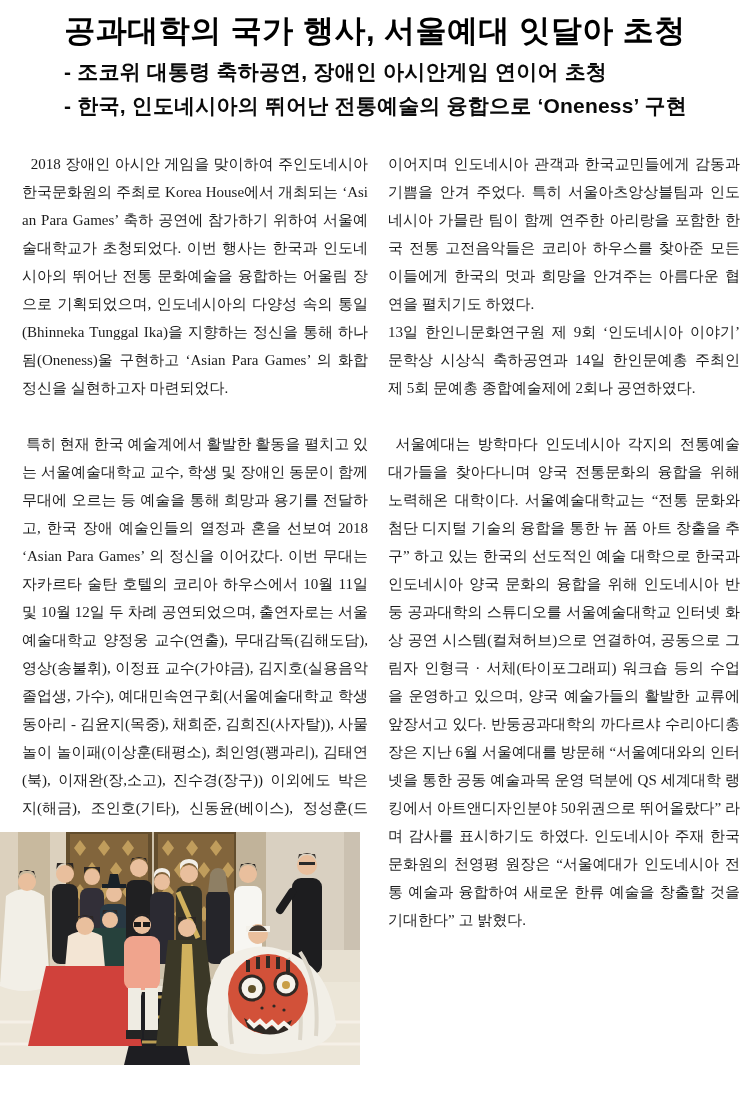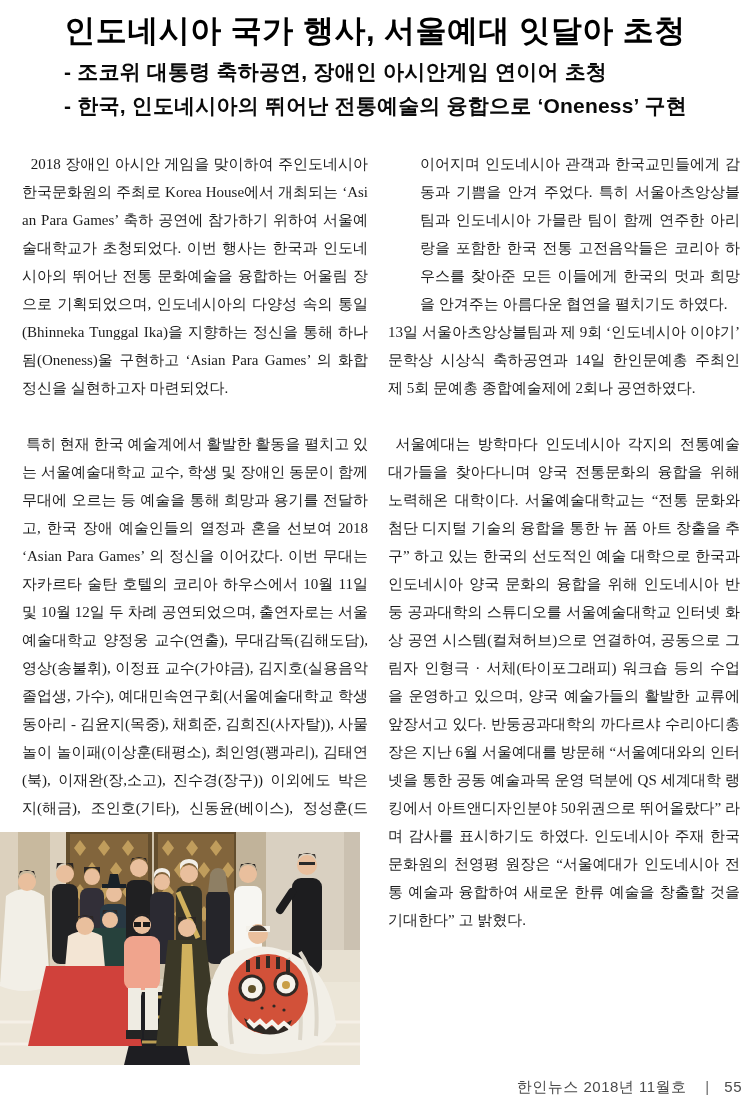--- a/index.html
+++ b/index.html
@@ -32,54 +32,54 @@
   .bodycol {
     position: absolute; top: 150px;
     font-size: 15px; line-height: 28px;
     text-align: justify; word-break: break-all;
     color: #1c1c1c;
     overflow: hidden;
   }
   .col-left  { left: 22px;  width: 346px; height: 678px; }
   .col-right { left: 388px; width: 352px; height: 905px; }
   .bodycol p { margin: 0 0 28px 0; white-space: pre-wrap; }
-  .bodycol p.tight { margin-bottom: 0; margin-left: 32px; }
+  .bodycol p.tight { margin-bottom: 0; }
 
   .photo-wrap {
     position: absolute; left: 0; top: 832px;
     width: 360px; height: 233px; overflow: hidden;
   }
   .photo-wrap svg { display: block; }
 
   .footer {
     position: absolute; top: 1078px; right: 8px;
     font-family: "Liberation Sans", "DejaVu Sans", sans-serif;
     font-size: 15px; color: #4b4b4b; letter-spacing: 0.5px;
   }
   .footer span { display: inline-block; }
   .footer .sep { margin: 0 10px 0 14px; color: #6b6b6b; }
 </style>
 </head>
 <body>
 
 <div class="page">
 
-  <div class="headline">인도네시아 국가 행사, 서울예대 잇달아 초청</div>
+  <div class="headline">공과대학의 국가 행사, 서울예대 잇달아 초청</div>
 
   <div class="subhead subhead-1">- 조코위 대통령 축하공연, 장애인 아시안게임 연이어 초청</div>
   <div class="subhead subhead-2">- 한국, 인도네시아의 뛰어난 전통예술의 융합으로 ‘Oneness’ 구현</div>
 
   <div class="bodycol col-left">
     <p>  2018 장애인 아시안 게임을 맞이하여 주인도네시아 한국문화원의 주최로 Korea House에서 개최되는 ‘Asian Para Games’ 축하 공연에 참가하기 위하여 서울예술대학교가 초청되었다. 이번 행사는 한국과 인도네시아의 뛰어난 전통 문화예술을 융합하는 어울림 장으로 기획되었으며, 인도네시아의 다양성 속의 통일 (Bhinneka Tunggal Ika)을 지향하는 정신을 통해 하나됨(Oneness)울 구현하고 ‘Asian Para Games’ 의 화합 정신을 실현하고자 마련되었다.</p>
     <p> 특히 현재 한국 예술계에서 활발한 활동을 펼치고 있는 서울예술대학교 교수, 학생 및 장애인 동문이 함께 무대에 오르는 등 예술을 통해 희망과 용기를 전달하고, 한국 장애 예술인들의 열정과 혼을 선보여 2018 ‘Asian Para Games’ 의 정신을 이어갔다. 이번 무대는 자카르타 술탄 호텔의 코리아 하우스에서 10월 11일 및 10월 12일 두 차례 공연되었으며, 출연자로는 서울예술대학교 양정웅 교수(연출), 무대감독(김해도담), 영상(송불휘), 이정표 교수(가야금), 김지호(실용음악 졸업생, 가수), 예대민속연구회(서울예술대학교 학생 동아리 - 김윤지(목중), 채희준, 김희진(사자탈)), 사물놀이 놀이패(이상훈(태평소), 최인영(꽹과리), 김태연(북), 이재완(장,소고), 진수경(장구)) 이외에도 박은지(해금), 조인호(기타), 신동윤(베이스), 정성훈(드럼) 등의 무대가</p>
   </div>
 
   <div class="bodycol col-right">
     <p class="tight">이어지며 인도네시아 관객과 한국교민들에게 감동과 기쁨을 안겨 주었다. 특히 서울아츠앙상블팀과 인도네시아 가믈란 팀이 함께 연주한 아리랑을 포함한 한국 전통 고전음악들은 코리아 하우스를 찾아준 모든 이들에게 한국의 멋과 희망을 안겨주는 아름다운 협연을 펼치기도 하였다.</p>
-    <p>13일 서울아츠앙상블팀과 제 9회 ‘인도네시아 이야기’ 문학상 시상식 축하공연과 14일 한인문예총 주최인 제 5회 문예총 종합예술제에 2회나 공연하였다.</p>
+    <p>13일 한인니문화연구원 제 9회 ‘인도네시아 이야기’ 문학상 시상식 축하공연과 14일 한인문예총 주최인 제 5회 문예총 종합예술제에 2회나 공연하였다.</p>
     <p> 서울예대는 방학마다 인도네시아 각지의 전통예술 대가들을 찾아다니며 양국 전통문화의 융합을 위해 노력해온 대학이다. 서울예술대학교는 “전통 문화와 첨단 디지털 기술의 융합을 통한 뉴 폼 아트 창출을 추구” 하고 있는 한국의 선도적인 예술 대학으로 한국과 인도네시아 양국 문화의 융합을 위해 인도네시아 반둥 공과대학의 스튜디오를 서울예술대학교 인터넷 화상 공연 시스템(컬쳐허브)으로 연결하여, 공동으로 그림자 인형극 · 서체(타이포그래피) 워크숍 등의 수업을 운영하고 있으며, 양국 예술가들의 활발한 교류에 앞장서고 있다. 반둥공과대학의 까다르샤 수리아디총장은 지난 6월 서울예대를 방문해 “서울예대와의 인터넷을 통한 공동 예술과목 운영 덕분에 QS 세계대학 랭킹에서 아트앤디자인분야 50위권으로 뛰어올랐다” 라며 감사를 표시하기도 하였다. 인도네시아 주재 한국 문화원의 천영평 원장은 “서울예대가 인도네시아 전통 예술과 융합하여 새로운 한류 예술을 창출할 것을 기대한다” 고 밝혔다.</p>
 
   </div>
 
   <div class="photo-wrap">
     <svg width="360" height="233" viewBox="0 0 360 233" xmlns="http://www.w3.org/2000/svg">
 
       <rect x="0" y="0" width="360" height="152" fill="#cdc0a8"></rect>
       <rect x="0" y="0" width="18" height="152" fill="#dbd0bc"></rect>
       <rect x="18" y="0" width="32" height="152" fill="#c6b79b"></rect>
@@ -216,19 +216,14 @@
         <path d="M248 188 l6 6 6 -5 6 6 6 -5 6 6 6 -5 6 5" stroke="#f6f3ec" stroke-width="4" fill="none"></path>
         <circle cx="262" cy="176" r="1.6" fill="#27211c"></circle>
           <circle cx="274" cy="174" r="1.6" fill="#27211c"></circle>
           <circle cx="284" cy="178" r="1.6" fill="#27211c"></circle>
       </g>
 
       <rect x="0" y="0" width="360" height="233" fill="#fff" opacity="0.04"></rect>
     </svg>
   </div>
 
-  <div class="footer">
-    <span>한인뉴스 2018년 11월호</span>
-    <span class="sep">|</span>
-    <span>55</span>
-  </div>
 
 </div>
 
 </body></html>

